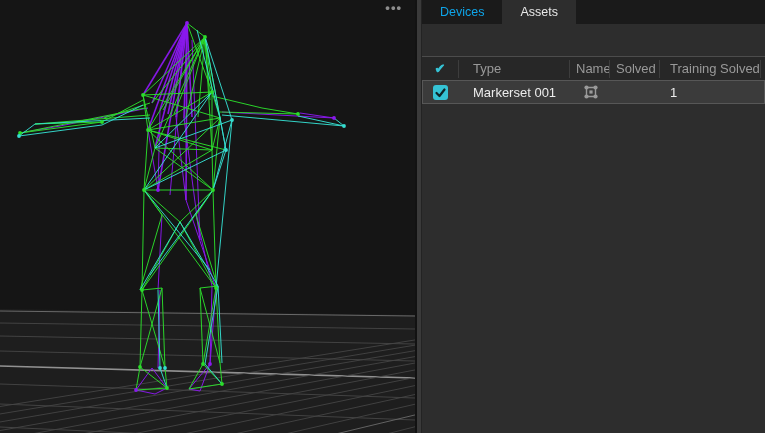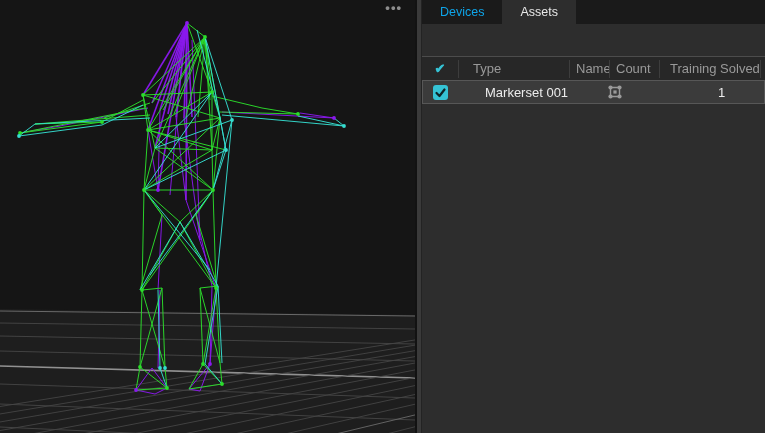--- a/index.html
+++ b/index.html
@@ -63,21 +63,21 @@
     padding-left:6px;box-sizing:border-box;
     white-space:nowrap;overflow:hidden;
   }
   #tbl-header .cell:last-child{border-right:none;}
   #tbl-header .c-check{text-align:center;padding-left:0;color:var(--accent);font-size:13px;font-weight:bold;}
   #tbl-header .c-name{padding-left:14px;}
   #tbl-header .c-train{padding-left:10px;}
   #data-row{
     background:#3b3b3b;
     outline:1px solid #575757;outline-offset:-1px;
-    color:#ececec;font-size:13px;gap:12px;
+    color:#ececec;font-size:13px;
   }
   #data-row .cell{padding-left:6px;white-space:nowrap;}
   #data-row .c-check{display:flex;justify-content:center;padding-left:0;}
   #data-row .c-name{padding-left:14px;}
   #data-row .c-train{padding-left:10px;}
   .checkbox{
     width:15px;height:15px;border-radius:3px;
     background:var(--accent);
     display:flex;align-items:center;justify-content:center;
     cursor:pointer;
@@ -293,21 +293,21 @@
     <div class="tab">Devices</div>
     <div class="tab active">Assets</div>
   </div>
 
   <div id="asset-table">
 
     <div id="tbl-header" class="tbl-row">
       <div class="cell c-check">✔</div>
       <div class="cell c-name">Type</div>
       <div class="cell">Name</div>
-      <div class="cell">Count</div>
+      <div class="cell">Solved</div>
       <div class="cell c-train">Training Solved</div>
       <div class="cell"></div>
     </div>
 
     <div id="data-row" class="tbl-row">
       <div class="cell c-check">
         <div class="checkbox">
           <svg width="13" height="13" viewBox="0 0 13 13">
             <polyline points="2.5,7 5.5,10 10.5,3.5" fill="none" stroke="#0e2528" stroke-width="2.2" stroke-linecap="round" stroke-linejoin="round"></polyline>
           </svg>

